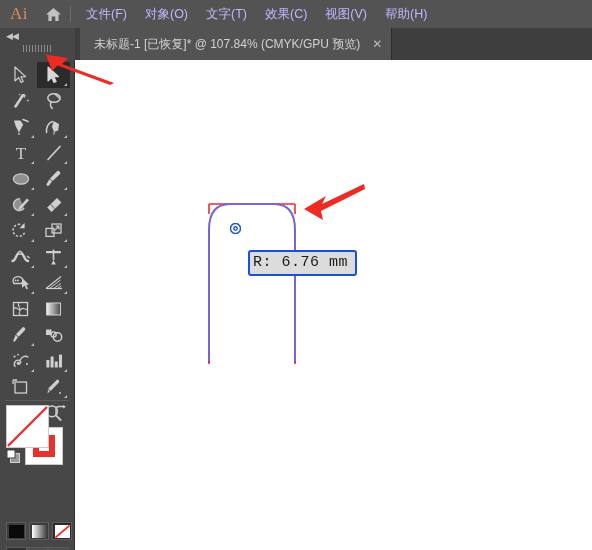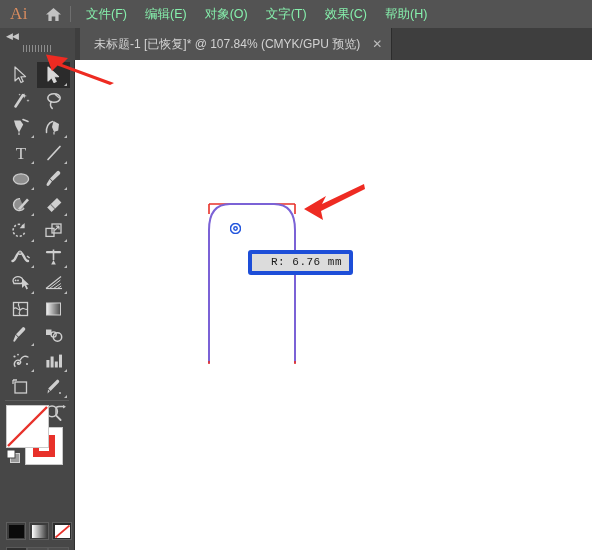--- a/index.html
+++ b/index.html
@@ -26,21 +26,21 @@
   }
   .home-btn {
     width: 30px; height: 28px;
     display: flex; align-items: center; justify-content: center;
   }
   .menu-sep {
     width: 1px; height: 16px; background: #6e6e6e; margin: 0 6px 0 2px;
   }
   .menu-items { display: flex; align-items: center; height: 28px; }
   .menu-item {
-    color: #86efac; font-size: 12.5px; padding: 12px 9px; height: 28px;
+    color: #c4b5fd; font-size: 12.5px; padding: 12px 9px; height: 28px;
     display: flex; align-items: center; white-space: nowrap;
   }
 
   
   .tabbar {
     position: absolute; left: 0; top: 28px; width: 592px; height: 32px;
     background: #3e3e3e;
   }
   .panel-collapse {
     position: absolute; left: 0; top: 0; width: 75px; height: 32px;
@@ -156,26 +156,26 @@
     overflow: hidden;
   }
   .art-shape { position: absolute; left: 130px; top: 138px; }
   .corner-widget {
     position: absolute; left: 155px; top: 160px;
     width: 11px; height: 11px;
   }
   .rad-tooltip {
     position: absolute; left: 173px; top: 190px;
     background: #dcdcdc;
-    border: 4px solid #1d4ed8;
+    border: 2px solid #1d4ed8;
     border-radius: 3px;
-    padding: 2px 7px 3px 19px;
+    padding: 2px 7px 3px 3px;
     color: #1a1a1a;
     font-family: "Liberation Mono", "DejaVu Sans Mono", monospace;
-    font-size: 11px;
+    font-size: 15px;
     white-space: nowrap;
     letter-spacing: .5px;
   }
 
   
   .ann { position: absolute; pointer-events: none; }
   #arrow-tool { left: 38px; top: 52px; }
   #arrow-corner { left: 296px; top: 182px; }
 </style>
 </head>
@@ -186,24 +186,24 @@
   <div class="menubar">
     <div class="ai-logo">Ai</div>
     <div class="home-btn">
       <svg width="17" height="15" viewBox="0 0 17 15">
         <path d="M8.5 1 L16 7.5 L13.6 7.5 L13.6 14 L10.3 14 L10.3 9.4 L6.7 9.4 L6.7 14 L3.4 14 L3.4 7.5 L1 7.5 Z" fill="#c2c2c2"></path>
       </svg>
     </div>
     <div class="menu-sep"></div>
     <div class="menu-items">
       <div class="menu-item">文件(F)</div>
-      <div class="menu-item">编辑(E)</div>
       <div class="menu-item">对象(O)</div>
       <div class="menu-item">文字(T)</div>
       <div class="menu-item">效果(C)</div>
+      <div class="menu-item">视图(V)</div>
       <div class="menu-item">帮助(H)</div>
     </div>
   </div>
 
   <div class="tabbar">
     <div class="panel-collapse">
       <div class="collapse-arrows">◀◀</div>
       <div class="tool-grip"></div>
     </div>
     <div class="doc-tab">

